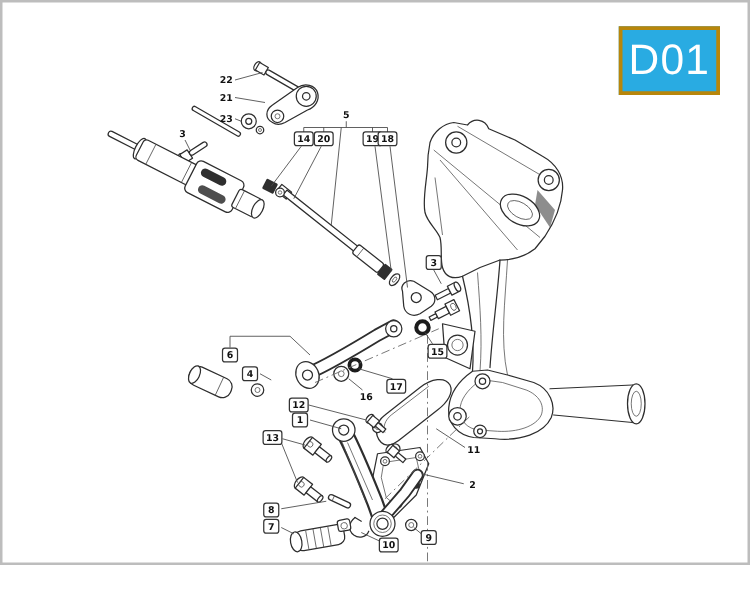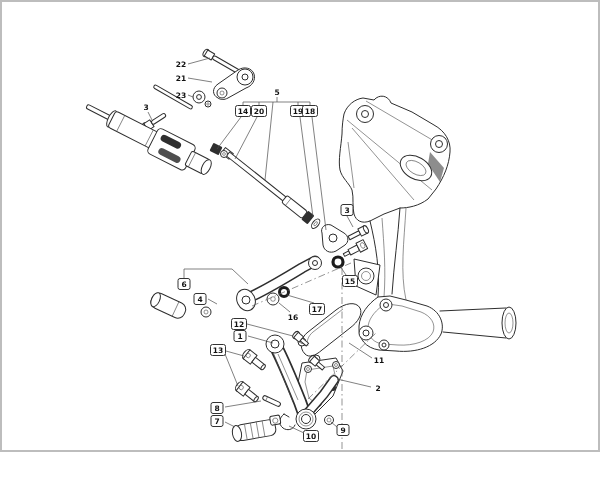--- a/index.html
+++ b/index.html
@@ -389,13 +389,16 @@
           <polyline points="370,356 347,341" class="leader"></polyline>
           <text x="377" y="360.7" class="callout-text">11</text>
         </g>
         <g>
           <polyline points="369,385 335,377" class="leader"></polyline>
           <text x="376" y="388.7" class="callout-text">2</text>
         </g>
       </g>
   </svg>
 
+  <div class="badge">
+    <span>D01</span>
+  </div>
 </div>
 
 </body></html>

